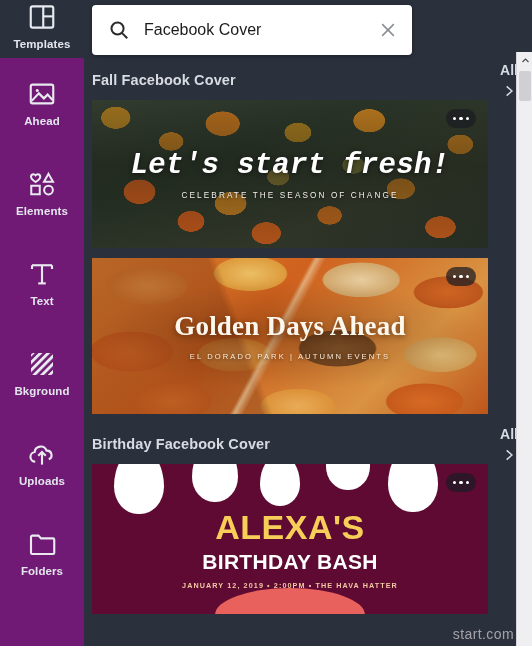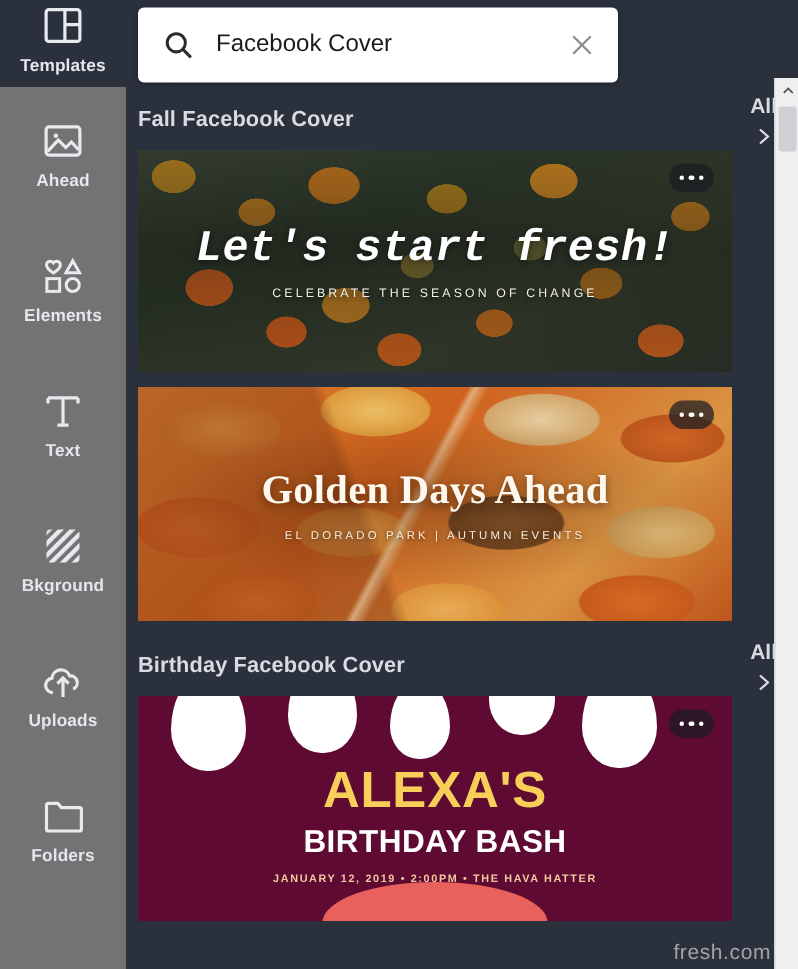--- a/index.html
+++ b/index.html
@@ -18,21 +18,21 @@
     height: 646px;
     display: flex;
     background: #2b303d;
     overflow: hidden;
   }
 
   
   #sidebar {
     width: 84px;
     flex: 0 0 84px;
-    background: #737373;
+    background: #701a75;
     position: relative;
     z-index: 5;
     padding-top: 0;
     text-align: right;
   }
 
   .side-item {
     width: 84px;
     height: 90px;
     display: flex;
@@ -546,14 +546,14 @@
       <div id="sb-up">
         <svg viewBox="0 0 24 24" fill="none" stroke="currentColor" stroke-width="3">
           <polyline points="4,16 12,8 20,16"></polyline>
         </svg>
       </div>
       <div id="sb-thumb"></div>
     </div>
 
   </div>
 
-  <div id="watermark">fresh.com</div>
+  <div id="watermark">start.com</div>
 </div>
 
 </body></html>

